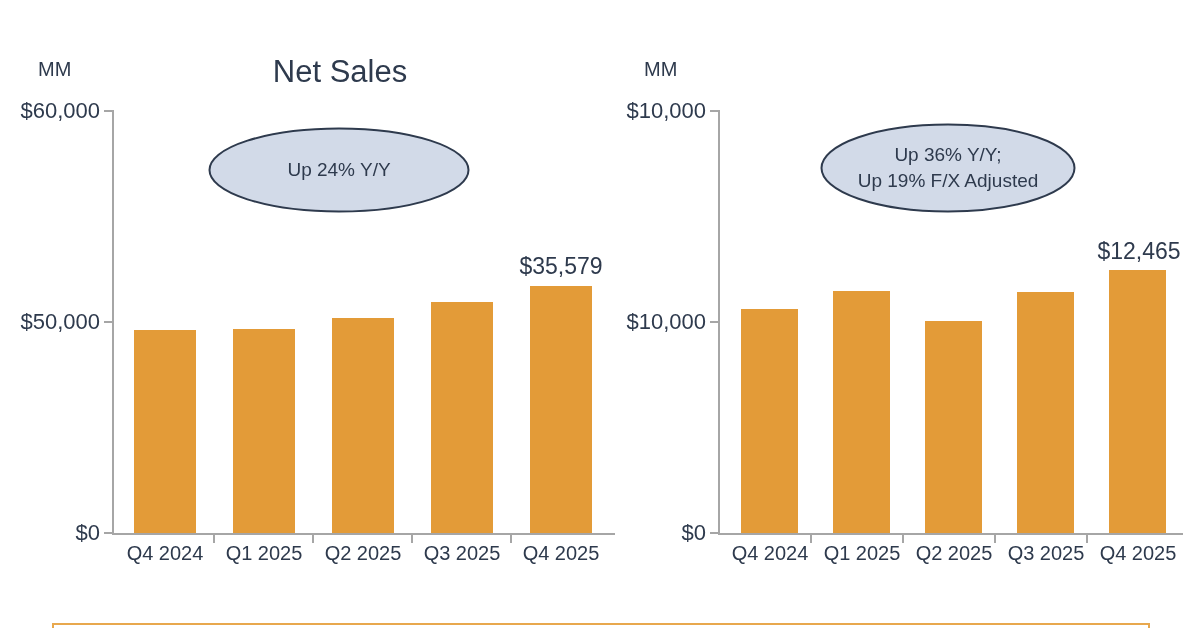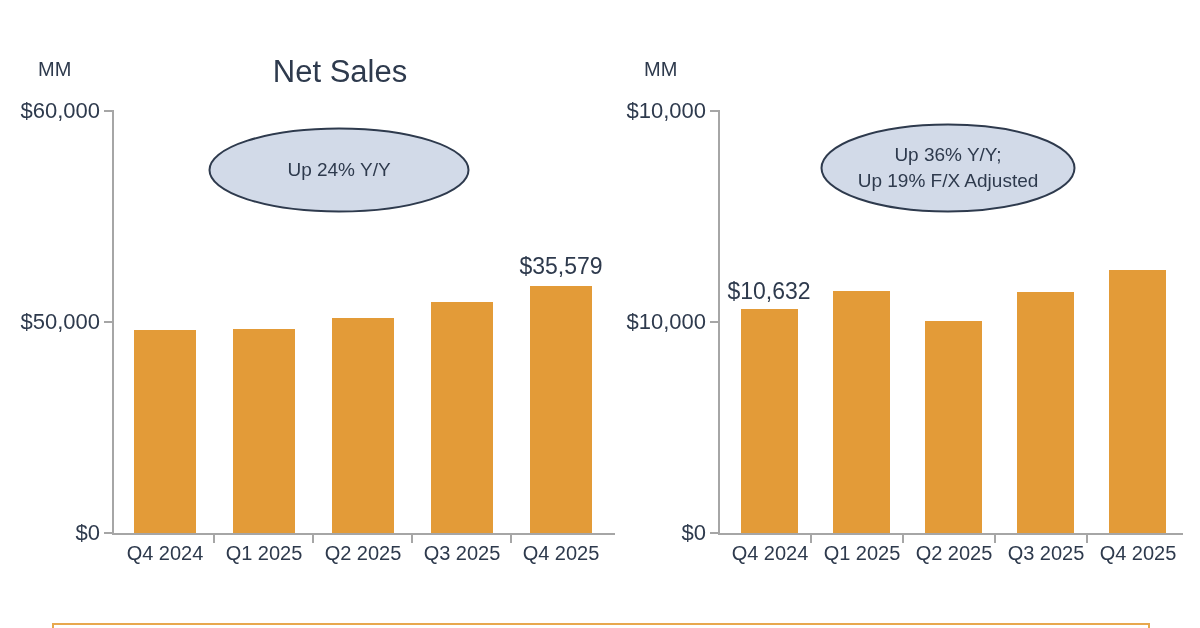--- a/index.html
+++ b/index.html
@@ -207,21 +207,21 @@
     <div class="tick-mark-x" style="left:292px; top:524px;"></div>
     <div class="tick-mark-x" style="left:384px; top:524px;"></div>
     <div class="tick-mark-x" style="left:476px; top:524px;"></div>
 
     <div class="bar" style="left:131px; width:57px; top:299px; height:224px;"></div>
     <div class="bar" style="left:223px; width:57px; top:281px; height:242px;"></div>
     <div class="bar" style="left:315px; width:57px; top:311px; height:212px;"></div>
     <div class="bar" style="left:407px; width:57px; top:282px; height:241px;"></div>
     <div class="bar" style="left:499px; width:57px; top:260px; height:263px;"></div>
 
-    <div class="bar-value-label" style="left:99px; width:120px; top:268px;">$10,632</div>
+    <div class="bar-value-label" style="left:469px; width:120px; top:228px;">$12,465</div>
 
     <div class="xtick-label" style="left:100px; width:120px; top:532px;">Q4 2024</div>
     <div class="xtick-label" style="left:192px; width:120px; top:532px;">Q1 2025</div>
     <div class="xtick-label" style="left:284px; width:120px; top:532px;">Q2 2025</div>
     <div class="xtick-label" style="left:376px; width:120px; top:532px;">Q3 2025</div>
     <div class="xtick-label" style="left:468px; width:120px; top:532px;">Q4 2025</div>
 
     <div class="callout" style="left:210px; top:113px; width:256px; height:90px;">
       <svg width="256" height="90" viewBox="0 0 256 90">
         <ellipse cx="128" cy="45" rx="126.5" ry="43.5" fill="#d2dae8" stroke="#2e3a4d" stroke-width="2"></ellipse>

